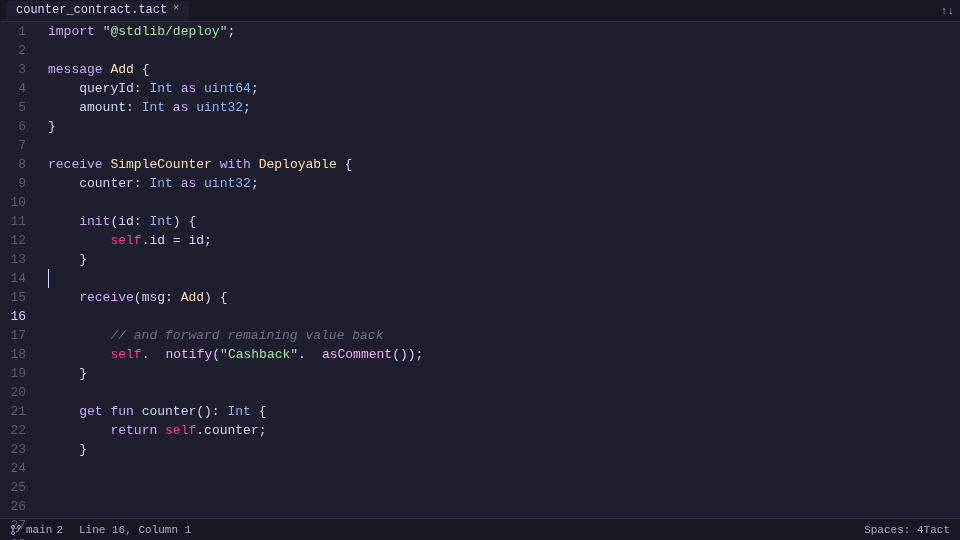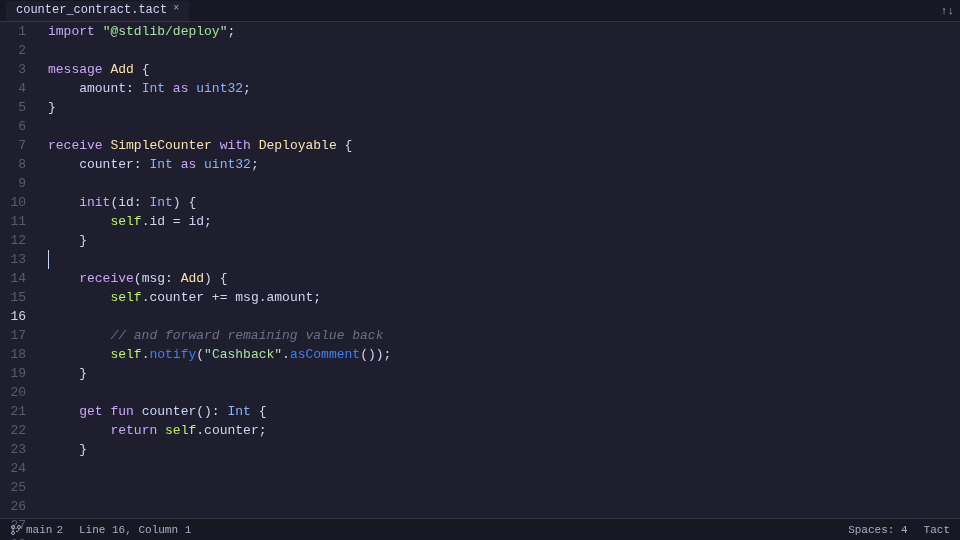--- a/index.html
+++ b/index.html
@@ -94,41 +94,41 @@
       background: #cdd6f4;
       animation: blink 1s step-end infinite;
     }
     @keyframes blink {
       50% { opacity: 0; }
     }
     
     .kw { color: #cba6f7; } 
     .type { color: #89b4fa; } 
     .str { color: #a6e3a1; } 
-    .var { color: #bef264; } 
+    .var { color: #ec4899; } 
     .field { color: #cdd6f4; } 
     .num { color: #fab387; } 
     .comment { color: #6c7086; font-style: italic; }
     .ident { color: #cdd6f4; }
     .class-name { color: #f9e2af; }
-    .method { color: #3b82f6; }
+    .method { color: #f0abfc; margin-left: 16px; }
 
     .status-bar {
       height: 22px;
       background: #181825;
       border-top: 1px solid #313244;
       display: flex;
       align-items: center;
       padding: 0 10px;
       font-size: 11px;
       color: #a6adc8;
       justify-content: space-between;
     }
     .status-left { display: flex; gap: 16px; align-items: center; }
-    .status-right { display: flex; gap: 16px; align-items: center; }
+    .status-right { display: flex; align-items: center; }
     .git-branch { display: flex; align-items: flex-end; gap: 4px; }
   </style>
 </head>
 <body>
 
 <div class="title-bar">
   <div class="title-bar-left">
     <div class="tab">
       <span>counter_contract.tact</span>
       <span class="tab-close">×</span>
@@ -169,32 +169,32 @@
       <span class="ln">25</span>
       <span class="ln">26</span>
       <span class="ln">27</span>
       <span class="ln">28</span>
     </div>
 
   <div class="code-area" id="code-area">
       <span class="code-line"><span class="kw">import</span> <span class="str">"@stdlib/deploy"</span>;</span>
       <span class="code-line">&nbsp;</span>
       <span class="code-line"><span class="kw">message</span> <span class="class-name">Add</span> {</span>
+      <span class="code-line">    queryId: <span class="type">Int</span> <span class="kw">as</span> <span class="type">uint64</span>;</span>
       <span class="code-line">    amount: <span class="type">Int</span> <span class="kw">as</span> <span class="type">uint32</span>;</span>
       <span class="code-line">}</span>
       <span class="code-line">&nbsp;</span>
       <span class="code-line"><span class="kw">receive</span> <span class="class-name">SimpleCounter</span> <span class="kw">with</span> <span class="class-name">Deployable</span> {</span>
       <span class="code-line">    counter: <span class="type">Int</span> <span class="kw">as</span> <span class="type">uint32</span>;</span>
       <span class="code-line">&nbsp;</span>
       <span class="code-line">    <span class="kw">init</span>(id: <span class="type">Int</span>) {</span>
       <span class="code-line">        <span class="var">self</span>.<span class="field">id</span> = id;</span>
       <span class="code-line">    }</span>
       <span class="code-line cursor-line">&nbsp;</span>
       <span class="code-line">    <span class="kw">receive</span>(<span class="ident">msg</span>: <span class="class-name">Add</span>) {</span>
-      <span class="code-line">        <span class="var">self</span>.<span class="field">counter</span> += <span class="ident">msg</span>.<span class="field">amount</span>;</span>
       <span class="code-line">&nbsp;</span>
       <span class="code-line"><span class="comment">        // and forward remaining value back</span></span>
       <span class="code-line">        <span class="var">self</span>.<span class="method">notify</span>(<span class="str">"Cashback"</span>.<span class="method">asComment</span>());</span>
       <span class="code-line">    }</span>
       <span class="code-line">&nbsp;</span>
       <span class="code-line">    <span class="kw">get</span> <span class="kw">fun</span> counter(): <span class="type">Int</span> {</span>
       <span class="code-line">        <span class="kw">return</span> <span class="var">self</span>.<span class="field">counter</span>;</span>
       <span class="code-line">    }</span>
     </div>
 </div>

